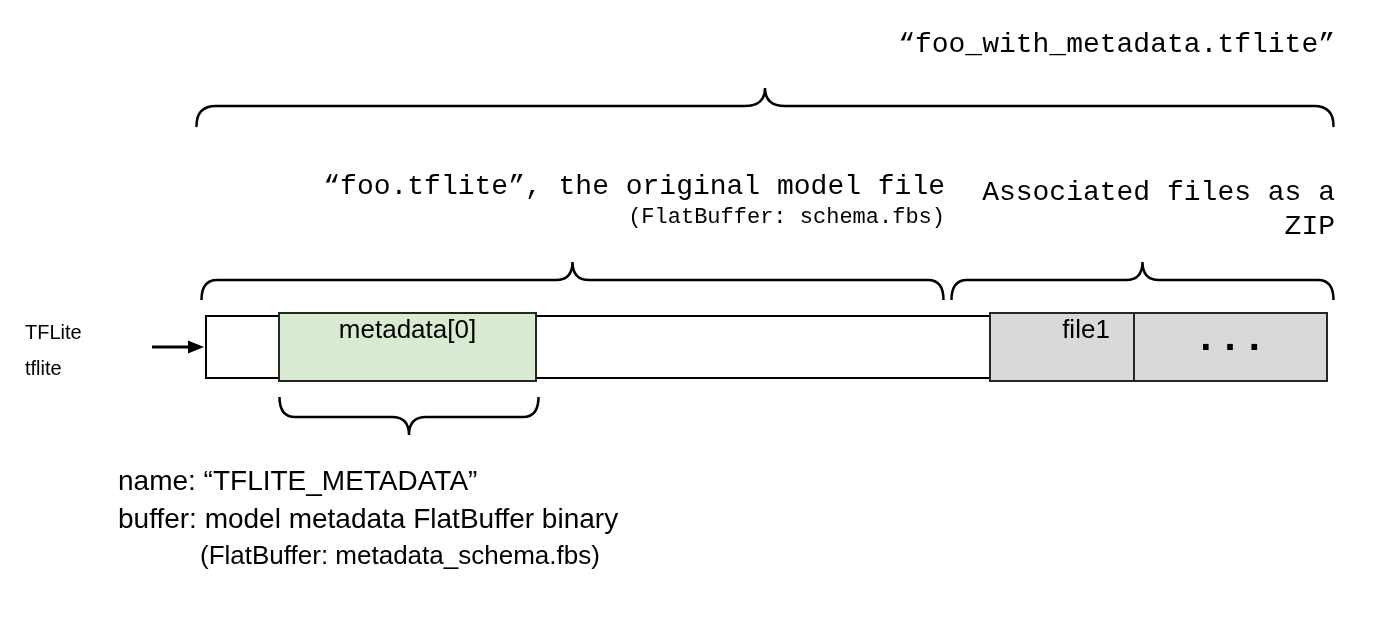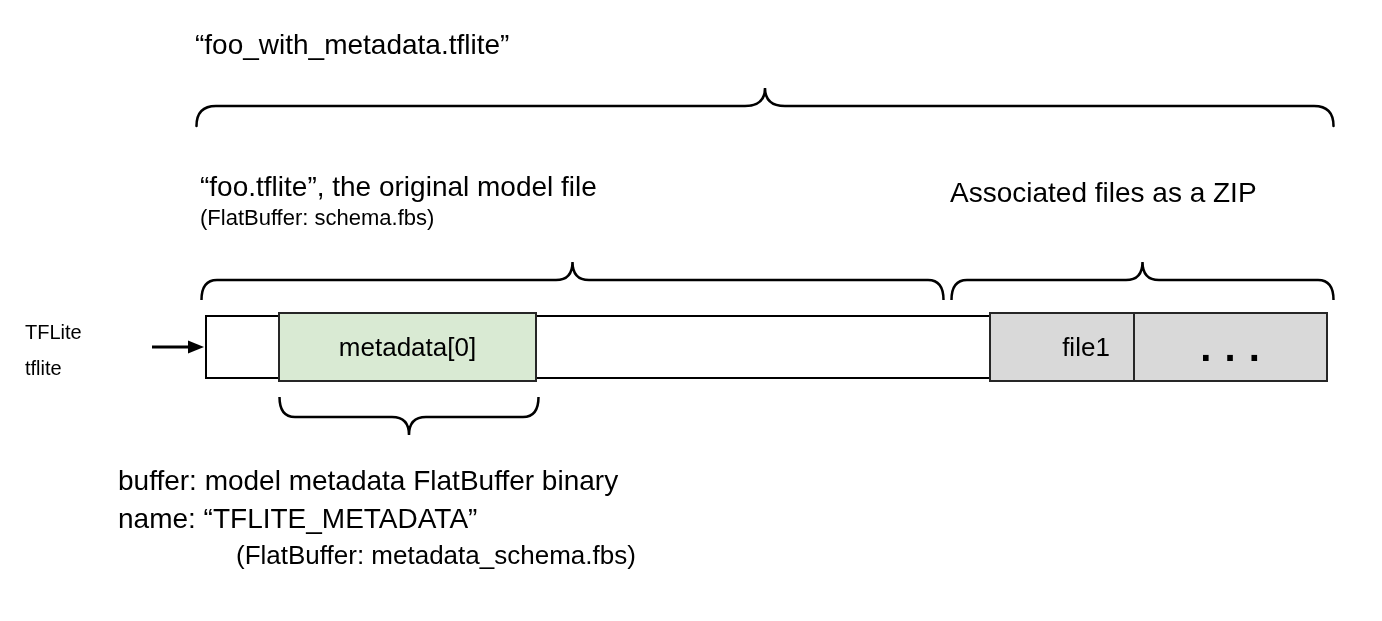--- a/index.html
+++ b/index.html
@@ -6,21 +6,21 @@
   .canvas {
     position: relative;
     width: 1382px;
     height: 621px;
     background: var(--bg, #ffffff);
     font-family: "Liberation Sans", sans-serif;
     color: #000000;
     overflow: hidden;
   }
   .abs { position: absolute; }
-  .center-text { text-align: left; }
+  .center-text { text-align: right; font-family: Liberation Mono, monospace; }
 
   .title {
     left: 195px; top: 28px; width: 1140px;
     font-size: 28px; line-height: 34px;
   }
   .model-label {
     left: 200px; top: 170px; width: 745px;
     font-size: 28px; line-height: 34px;
   }
   .model-sublabel {
@@ -41,34 +41,34 @@
     font-size: 20px; line-height: 36px;
   }
 
   .model-bar {
     left: 205px; top: 315px; width: 1123px; height: 64px;
     background: #ffffff; border: 2px solid #000000; box-sizing: border-box;
   }
   .segment {
     top: 312px; height: 70px;
     box-sizing: border-box; border: 2px solid #262626;
-    display: flex; align-items: center; justify-content: center;
+    display: flex; align-items: flex-start; justify-content: center;
     font-size: 26px;
   }
   .seg-metadata { left: 278px; width: 259px; background: var(--metadata-fill, #d9ead3); }
   .seg-file1    { left: 941px; width: 194px; background: var(--associated-fill, #d9d9d9); margin-left: 48px; }
   .seg-dots     { left: 1133px; width: 195px; background: var(--associated-fill, #d9d9d9);
                   font-size: 40px; font-weight: bold; letter-spacing: 1px; }
 
   .annotation {
     left: 118px; top: 462px; width: 700px;
     font-size: 28px; line-height: 38px;
   }
   .annotation .schema-line {
-    font-size: 26px; line-height: 34px; margin-left: 118px;
+    font-size: 26px; line-height: 34px; margin-left: 82px;
   }
 </style>
 </head>
 <body>
 
 <div class="canvas">
 
   <div class="abs title center-text">“foo_with_metadata.tflite”</div>
 
   <svg class="abs brace" style="left:195px; top:86px;" width="1140" height="42" viewBox="0 0 1140 42">
@@ -112,18 +112,18 @@
 
   <div class="abs segment seg-dots">
     <span>. . .</span>
   </div>
 
   <svg class="abs brace" style="left:278px; top:397px;" width="262" height="40" viewBox="0 0 262 40">
     <path class="stroke" d="M 1.5 0 Q 1.5 20 17 20 L 114 20 Q 131 20 131 38 Q 131 20 148 20 L 245 20 Q 260.5 20 260.5 0"></path>
   </svg>
 
   <div class="abs annotation">
+    <div>name: “TFLITE_METADATA”</div>
     <div>buffer: model metadata FlatBuffer binary</div>
-    <div>name: “TFLITE_METADATA”</div>
     <div class="schema-line">(FlatBuffer: metadata_schema.fbs)</div>
   </div>
 
 </div>
 
 </body></html>

